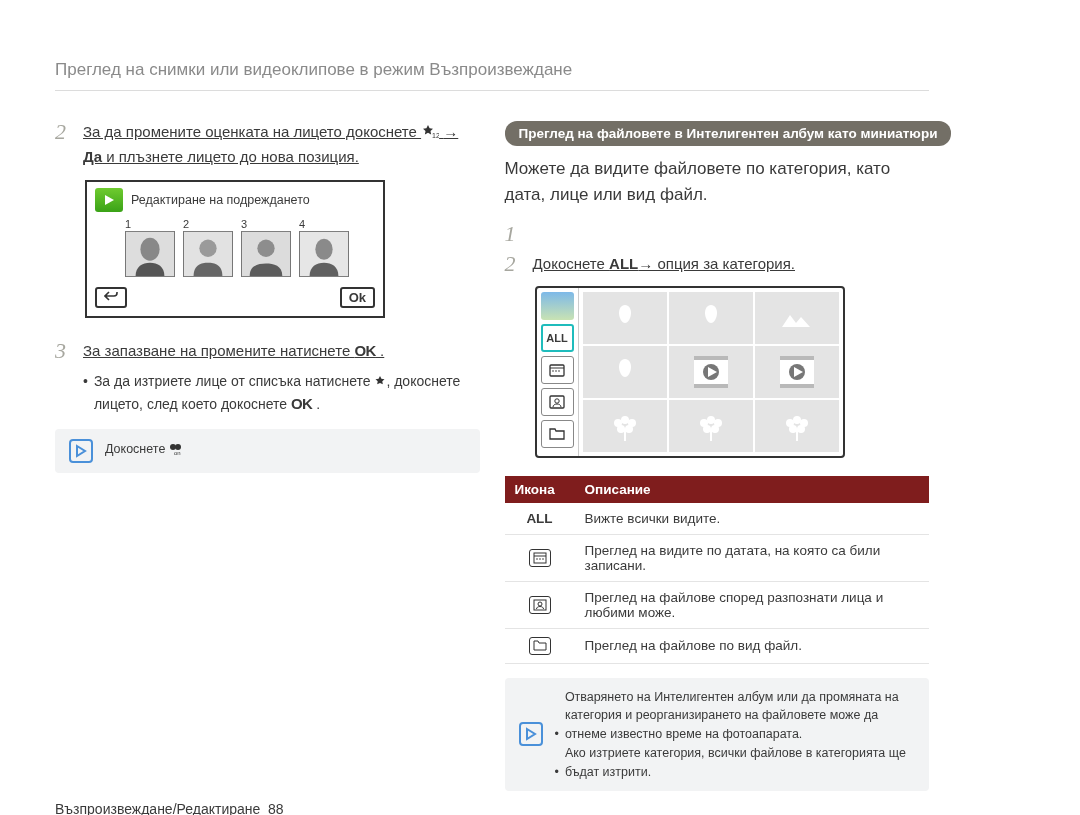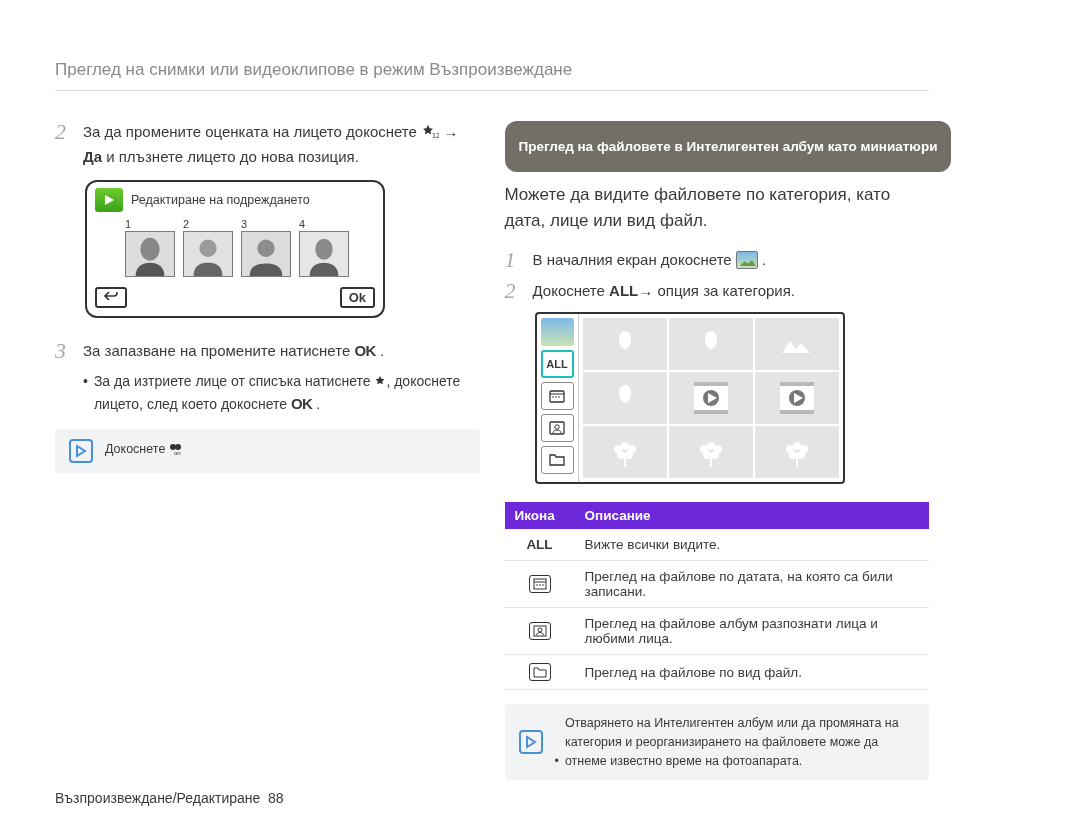--- a/index.html
+++ b/index.html
@@ -3,60 +3,60 @@
 <meta charset="utf-8">
 <style>
   * { box-sizing: border-box; margin: 0; padding: 0; }
   body { font-family: Arial, Helvetica, sans-serif; background:#fff; color:#3a3a3a; }
   .page { width:984px; height:815px; position:relative; padding:60px 55px 20px 55px; }
   .page-title { color:#8a8a8a; font-size:17px; font-weight:400; border-bottom:1px solid #dcdcdc; padding-bottom:10px; margin-bottom:30px; }
   .cols { display:flex; gap:25px; }
   .col { flex:1; min-width:0; }
   .step { display:flex; gap:10px; margin-bottom:8px; }
   .step-num { font-size:22px; color:#a7a79f; font-style:italic; font-family:Georgia, 'Times New Roman', serif; line-height:1; width:18px; flex-shrink:0; }
-  .step-text { font-size:15px; line-height:1.5; }
+  .step-text { font-size:15px; line-height:1.5;text-decoration:underline; }
   .inline-icon { display:inline-block; vertical-align:-2px; }
   .sub-bullet { margin-left:28px; font-size:14px; line-height:1.45; display:flex; gap:6px; margin-top:4px; }
   .sub-bullet .dot { flex-shrink:0; }
 
-  .device-screen { border:2px solid #333; border-radius:12px; width:300px; margin:12px 0 22px 30px; background:#fff; }
+  .device-screen { border:2px solid #333; border-radius:0; width:300px; margin:12px 0 22px 30px; background:#fff; }
   .device-top { display:flex; align-items:center; gap:8px; padding:6px 8px 0 8px; }
   .play-icon-green { width:28px; height:24px; background:linear-gradient(#6fcb2f,#3aa217); border-radius:3px; display:flex; align-items:center; justify-content:center; }
   .play-icon-green svg { width:14px; height:14px; }
   .device-top-title { font-size:12.5px; }
   .face-grid { display:flex; flex-wrap:wrap; gap:8px; padding:6px 8px 6px 38px; }
   .face-cell { display:flex; flex-direction:column; align-items:flex-start; }
   .face-cell .n { font-size:11px; margin-bottom:1px; }
   .face-img { width:50px; height:46px; border:1px solid #777; background:#e8e8e8; display:flex; align-items:center; justify-content:center; }
   .face-img svg { width:50px; height:46px; }
   .device-bottom { display:flex; justify-content:space-between; padding:4px 8px 8px 8px; }
   .dev-btn { border:2px solid #333; border-radius:3px; font-size:13px; font-weight:bold; padding:1px 7px; background:#fff; }
 
   .note-box { display:flex; align-items:center; gap:12px; background:#f2f3f4; border-radius:4px; padding:10px 14px; margin:14px 0 0 0; }
   .note-icon { width:24px; height:24px; border:2px solid #4a90d9; border-radius:4px; display:flex; align-items:center; justify-content:center; color:#4a90d9; flex-shrink:0; }
   .note-icon svg { width:14px; height:14px; }
   .note-text { font-size:12.5px; line-height:1.5; }
   .note-text ul { list-style:none; }
   .note-text li { display:flex; gap:6px;align-items:flex-end; }
   .note-text li::before { content:"•"; }
 
-  .pill-header { background:#736f66; color:#fff; font-size:13.5px; font-weight:bold; border-radius:12px; padding:18px 14px; display:inline-block; margin-bottom:10px; white-space:nowrap; }
+  .pill-header { background:#736f66; color:#fff; font-size:13.5px; font-weight:bold; border-radius:12px; padding:5px 14px; display:inline-block; margin-bottom:10px; white-space:nowrap; }
   .intro { font-size:17px; line-height:1.5; margin-bottom:16px; }
 
   .album-fig { border:2px solid #333; border-radius:4px; width:310px; margin:10px 0 18px 30px; background:#fff; display:flex; }
   .album-sidebar { width:42px; display:flex; flex-direction:column; gap:4px; padding:4px; border-right:1px solid #ccc; }
   .album-side-btn { height:28px; border:1px solid #888; border-radius:3px; background:#fff; display:flex; align-items:center; justify-content:center; font-size:11px; font-weight:bold; }
   .album-side-btn.photo { background:linear-gradient(#7db9e8,#c9e3b3); border:none; }
   .album-side-btn.active { border:2px solid #1fbcbc; }
   .thumb-grid { flex:1; display:grid; grid-template-columns:repeat(3,1fr); grid-auto-rows:52px; gap:2px; padding:4px; }
   .thumb { background:#e4e4e4; display:flex; align-items:center; justify-content:center; }
   .thumb svg { width:38px; height:38px; fill:#fff; }
 
   table.desc { width:100%; border-collapse:collapse; font-size:13.5px; margin-bottom:12px; }
-  table.desc th { background:#6d28d9; color:#fff; text-align:left; font-weight:bold; padding:6px 10px; }
+  table.desc th { background:#7f1d1d; color:#fff; text-align:left; font-weight:bold; padding:6px 10px; }
   table.desc td { padding:8px 10px; border-bottom:1px solid #e4e4e4; vertical-align:middle; }
   table.desc td.ic { width:50px; text-align:center; }
   .mini-icon { display:inline-flex; width:22px; height:18px; border:1.5px solid #333; border-radius:3px; align-items:center; justify-content:center; font-size:10px; }
 
   .footer { text-align:left; font-size:14px; margin-top:10px; }
   .ok-inline { font-family:Arial; font-weight:bold; letter-spacing:-0.5px; font-size:15px; }
   .gallery-inline { display:inline-block; vertical-align:-4px; width:22px; height:18px; background:linear-gradient(#7db9e8,#c9e3b3); border:1px solid #777; border-radius:2px; position:relative; }
   .gallery-inline::after { content:""; position:absolute; bottom:2px; left:3px; width:16px; height:6px; background:#6a9b3f; clip-path:polygon(0 100%,30% 20%,50% 60%,75% 0,100% 100%); }
 </style>
 </head>
@@ -180,23 +180,20 @@
         </div>
       </div>
     </div>
 
     <div class="col">
       <div class="pill-header">Преглед на файловете в Интелигентен албум като миниатюри</div>
       <div class="intro">Можете да видите файловете по категория, като дата, лице или вид файл.</div>
 
       <div class="step">
         <div class="step-num">1</div>
-        <div class="step-text">
-          <span>В началния екран докоснете </span><span class="gallery-inline"></span> .
-        </div>
       </div>
       <div class="step">
         <div class="step-num">2</div>
         <div class="step-text">
           <span>Докоснете </span><b>ALL</b><span>→ опция за категория.</span>
         </div>
       </div>
 
       <div class="album-fig">
         <div class="album-sidebar">
@@ -309,31 +306,31 @@
         <tr>
           <td class="ic"><span class="mini-icon">
                   <svg width="14" height="12" viewBox="0 0 14 12">
                     <rect x="1" y="1" width="12" height="10" fill="none" stroke="#333"></rect>
                     <line x1="1" y1="4" x2="13" y2="4" stroke="#333"></line>
                     <circle cx="4" cy="7" r=".8" fill="#333"></circle>
                     <circle cx="7" cy="7" r=".8" fill="#333"></circle>
                     <circle cx="10" cy="7" r=".8" fill="#333"></circle>
                   </svg>
                 </span></td>
-          <td>Преглед на файлове по датата, на която са били записани.</td>
+          <td>Преглед на видите по датата, на която са били записани.</td>
         </tr>
         <tr>
           <td class="ic"><span class="mini-icon">
                   <svg width="14" height="12" viewBox="0 0 14 12">
                     <rect x="1" y="1" width="12" height="10" fill="none" stroke="#333"></rect>
                     <circle cx="7" cy="5" r="2" fill="none" stroke="#333"></circle>
                     <path d="M3.5 10c0-1.5 1.5-2.5 3.5-2.5S10.5 8.5 10.5 10" fill="none" stroke="#333"></path>
                   </svg>
                 </span></td>
-          <td>Преглед на файлове албум разпознати лица и любими лица.</td>
+          <td>Преглед на файлове според разпознати лица и любими може.</td>
         </tr>
         <tr>
           <td class="ic"><span class="mini-icon">
                   <svg width="14" height="11" viewBox="0 0 14 11">
                     <path d="M1 3V1h4l1 2h7v7H1z" fill="none" stroke="#333"></path>
                   </svg>
                 </span></td>
           <td>Преглед на файлове по вид файл.</td>
         </tr>
       </tbody>
@@ -343,20 +340,23 @@
         <div class="note-icon">
           <svg viewBox="0 0 14 14">
               <path fill="none" stroke="#4a90d9" stroke-width="2" d="M3 2l8 5-8 5z"></path>
             </svg>
         </div>
         <div class="note-text">
           <ul>
             <li>
                 <span>Отварянето на Интелигентен албум или да промяната на категория и реорганизирането на файловете може да отнеме известно време на фотоапарата.</span>
               </li>
+            <li>
+                <span>Ако изтриете категория, всички файлове в категорията ще бъдат изтрити.</span>
+              </li>
           </ul>
         </div>
       </div>
     </div>
   </div>
 
   <div class="footer">
     <span>Възпроизвеждане/Редактиране</span>&nbsp;&nbsp;<span>88</span>
   </div>
 </div>

